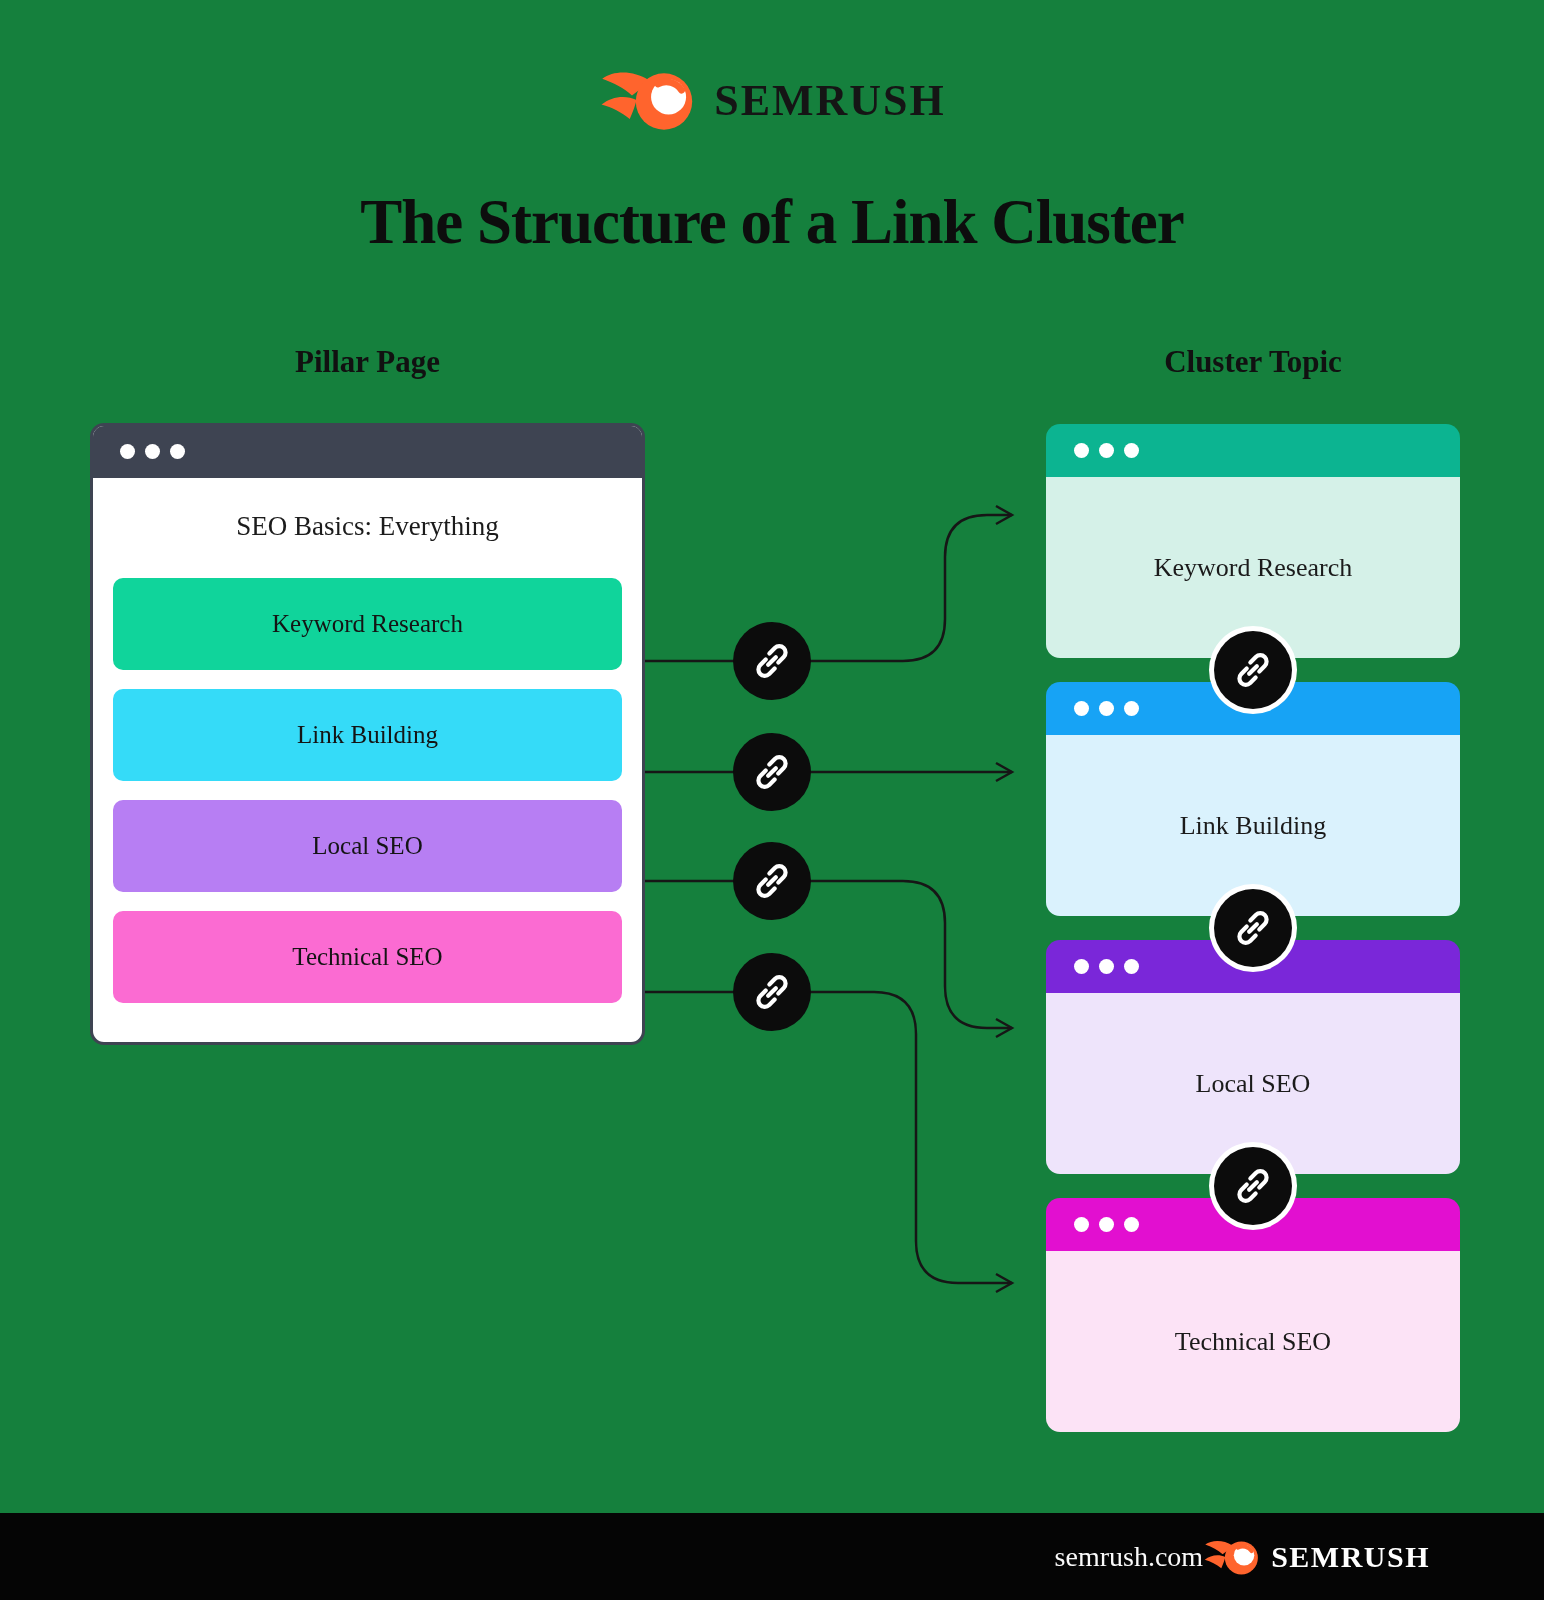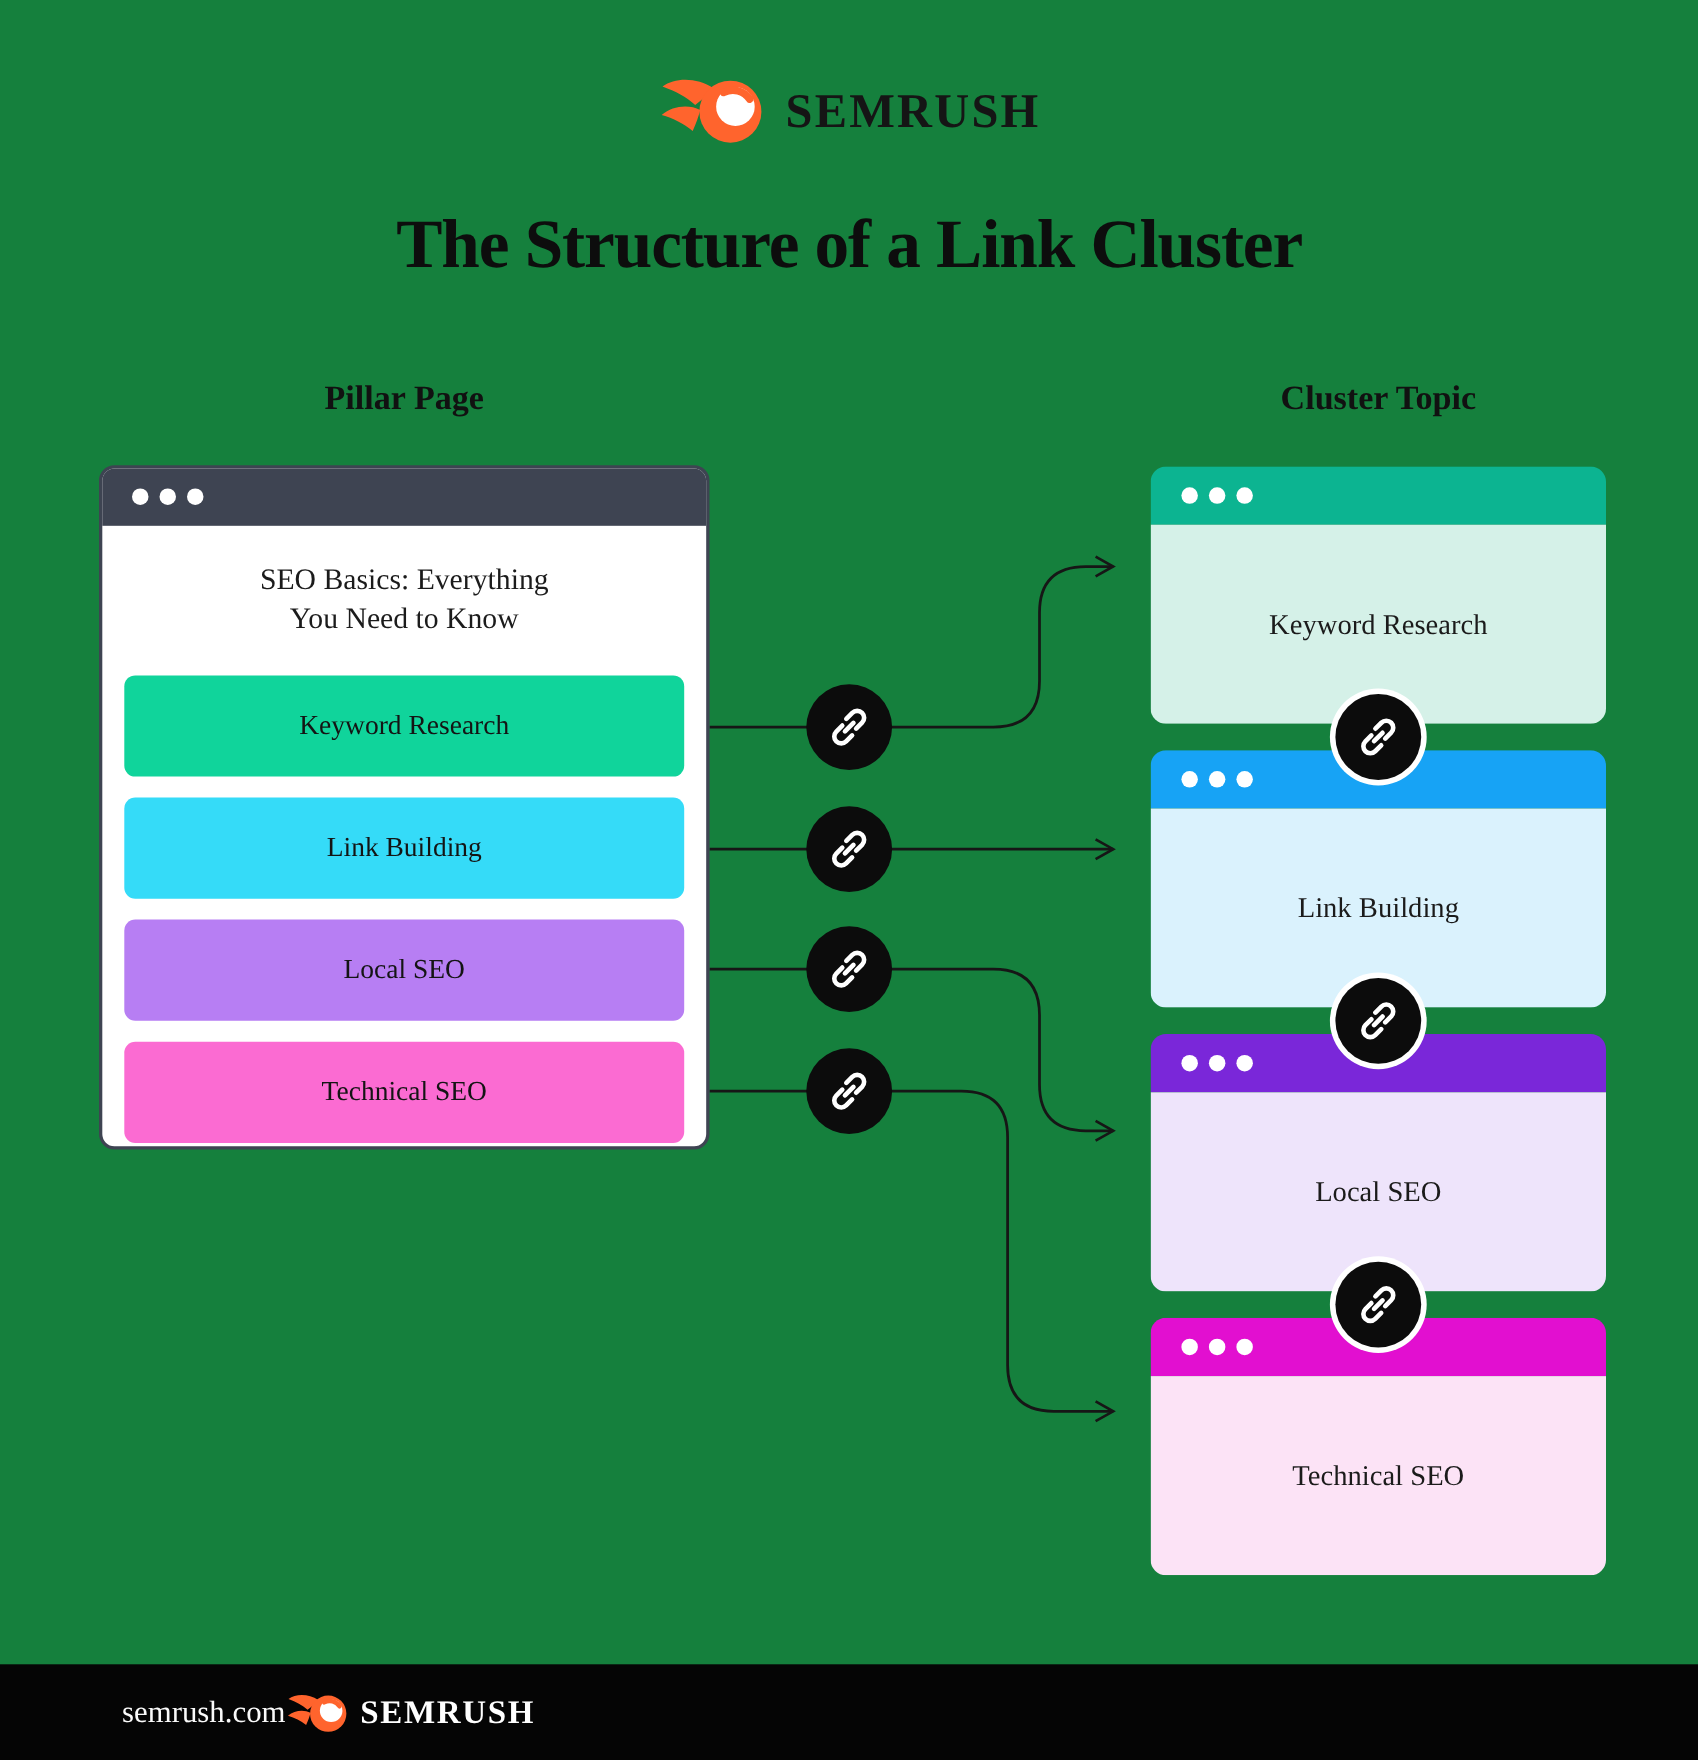--- a/index.html
+++ b/index.html
@@ -33,21 +33,21 @@
   .cluster-body{height:181px;display:flex;align-items:center;justify-content:center;font-size:26px;color:#1b1b1b;}
   
   .link-badge{position:absolute;width:78px;height:78px;border-radius:50%;background:#0c0c0c;
               display:flex;align-items:center;justify-content:center;}
   .link-badge.ringed{box-shadow:0 0 0 5px #ffffff;}
   .link-badge svg{width:42px;height:42px;}
   
   .arrows{position:absolute;left:0;top:0;width:1544px;height:1600px;pointer-events:none;}
   
   .footer{position:absolute;left:0;top:1513px;width:1544px;height:87px;background:#050505;
-          display:flex;align-items:center;justify-content:flex-start;box-sizing:border-box;padding:0 114px 0 111px;}
+          display:flex;align-items:center;justify-content:flex-end;box-sizing:border-box;padding:0 114px 0 111px;}
   .footer-site{font-size:28px;color:#fafafa;}
   .footer-brand{display:flex;align-items:center;gap:10px;}
   .footer-brand .brand-icon{width:58px;height:38px;}
   .footer-word{font-size:30px;font-weight:700;letter-spacing:1.5px;color:#ffffff;}
 </style>
 </head>
 <body>
 
 <div class="canvas">
 
@@ -101,21 +101,20 @@
   <section class="window pillar-window">
     <div class="win-header" style="background: rgb(62, 68, 82);">
       <div class="dots">
         <span class="dot"></span>
         <span class="dot"></span>
         <span class="dot"></span>
       </div>
     </div>
     <div class="pillar-article-title">
       <div>SEO Basics: Everything</div>
-      <div>You Need to Know</div>
     </div>
     <div class="pillar-buttons">
       <div class="pill-btn" style="background: rgb(16, 212, 155);">Keyword Research</div>
       <div class="pill-btn" style="background: rgb(53, 219, 248);">Link Building</div>
       <div class="pill-btn" style="background: rgb(183, 126, 243);">Local SEO</div>
       <div class="pill-btn" style="background: rgb(251, 107, 210);">Technical SEO</div>
     </div>
   </section>
 
   <section class="window cluster-window" style="top:424px">

